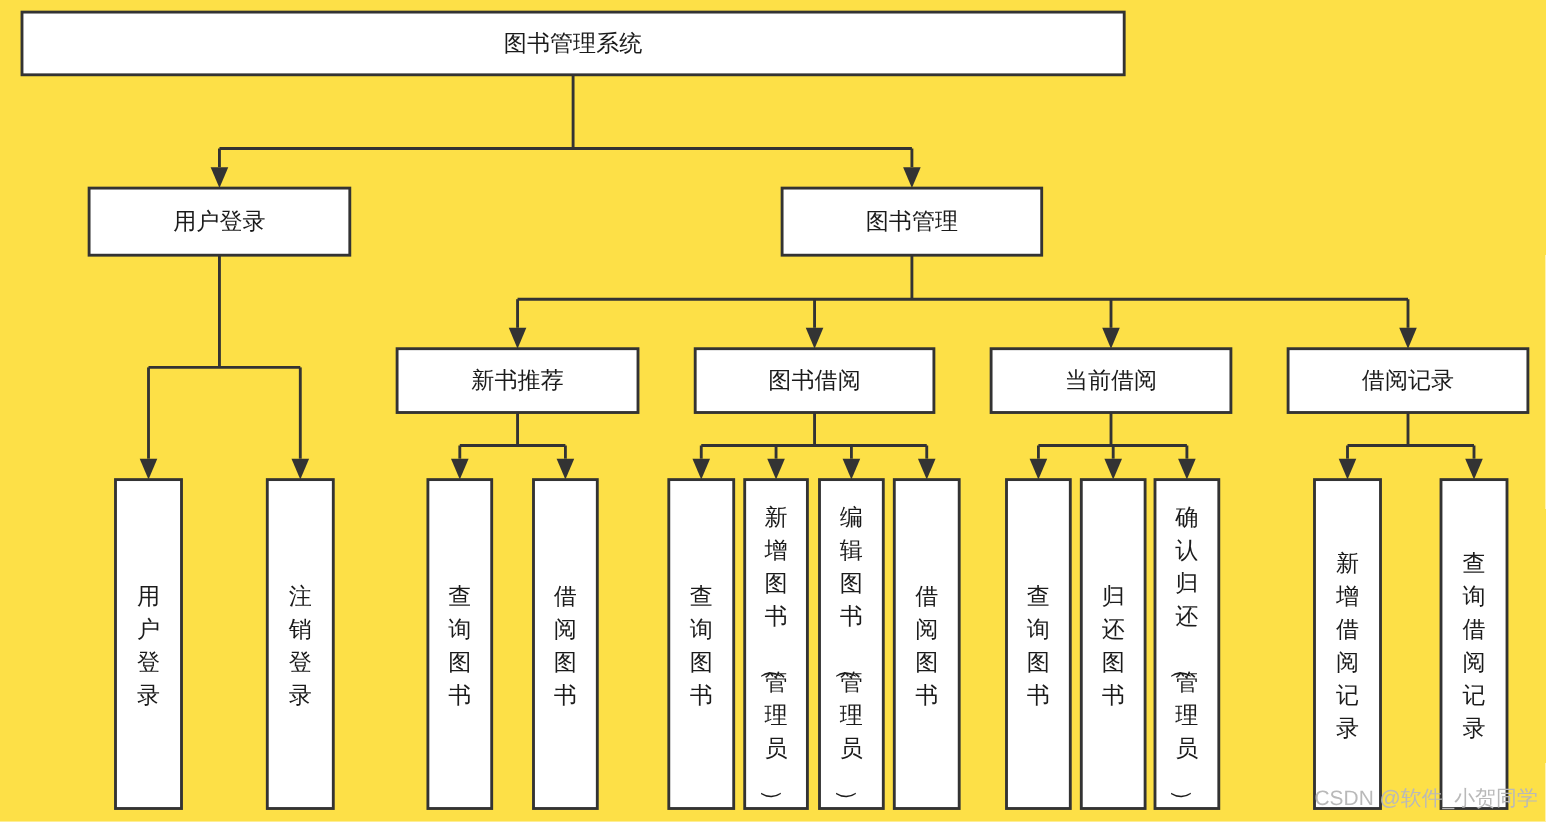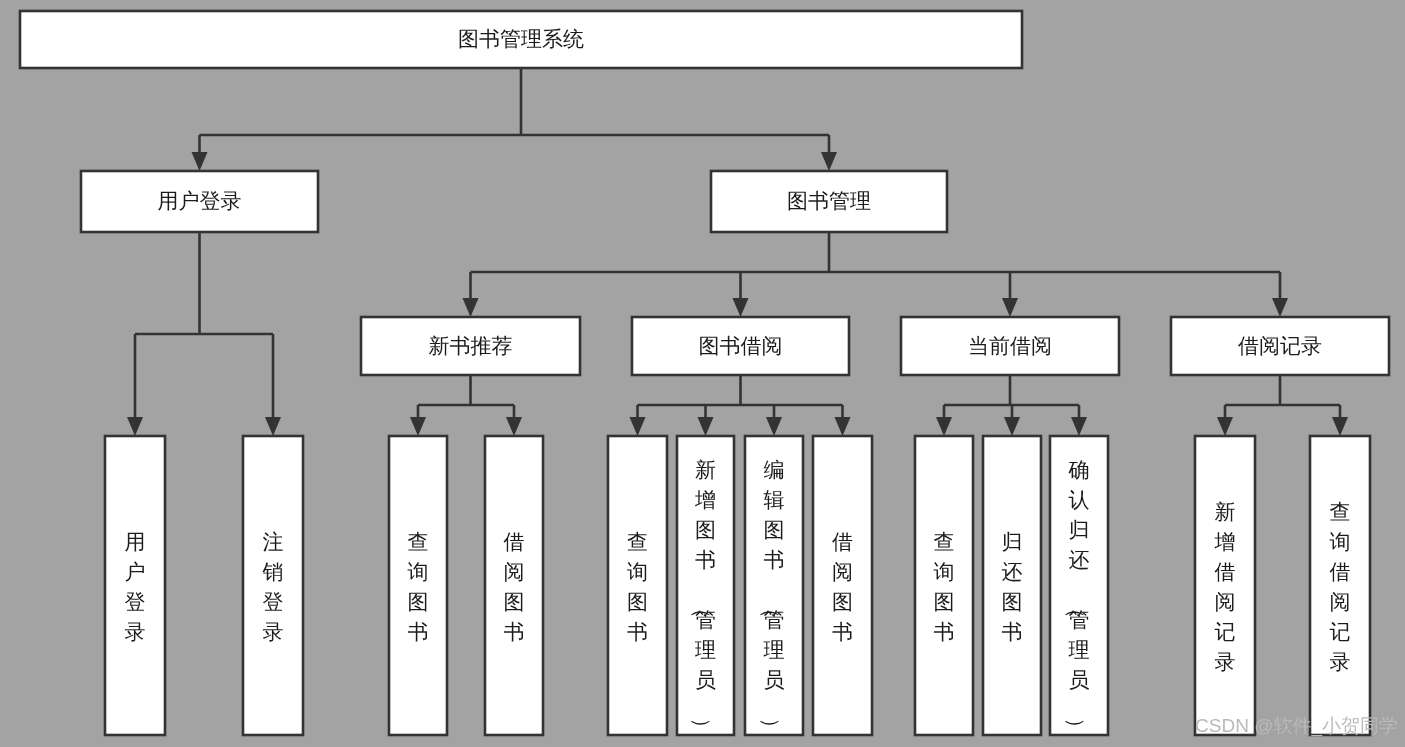--- a/index.html
+++ b/index.html
@@ -8,21 +8,21 @@
     padding: 0;
     background: #ffffff;
   }
   body {
     font-family: "Liberation Sans", "DejaVu Sans", sans-serif;
   }
   #diagram-root {
     position: relative;
     width: 1405px;
     height: 747px;
-    background: #a3a3a3;
+    background: #fde047;
     overflow: hidden;
     text-decoration: underline;
   }
   svg.diagram-canvas {
     position: absolute;
     left: 0;
     top: 0;
     width: 1405px;
     height: 747px;
     display: block;

